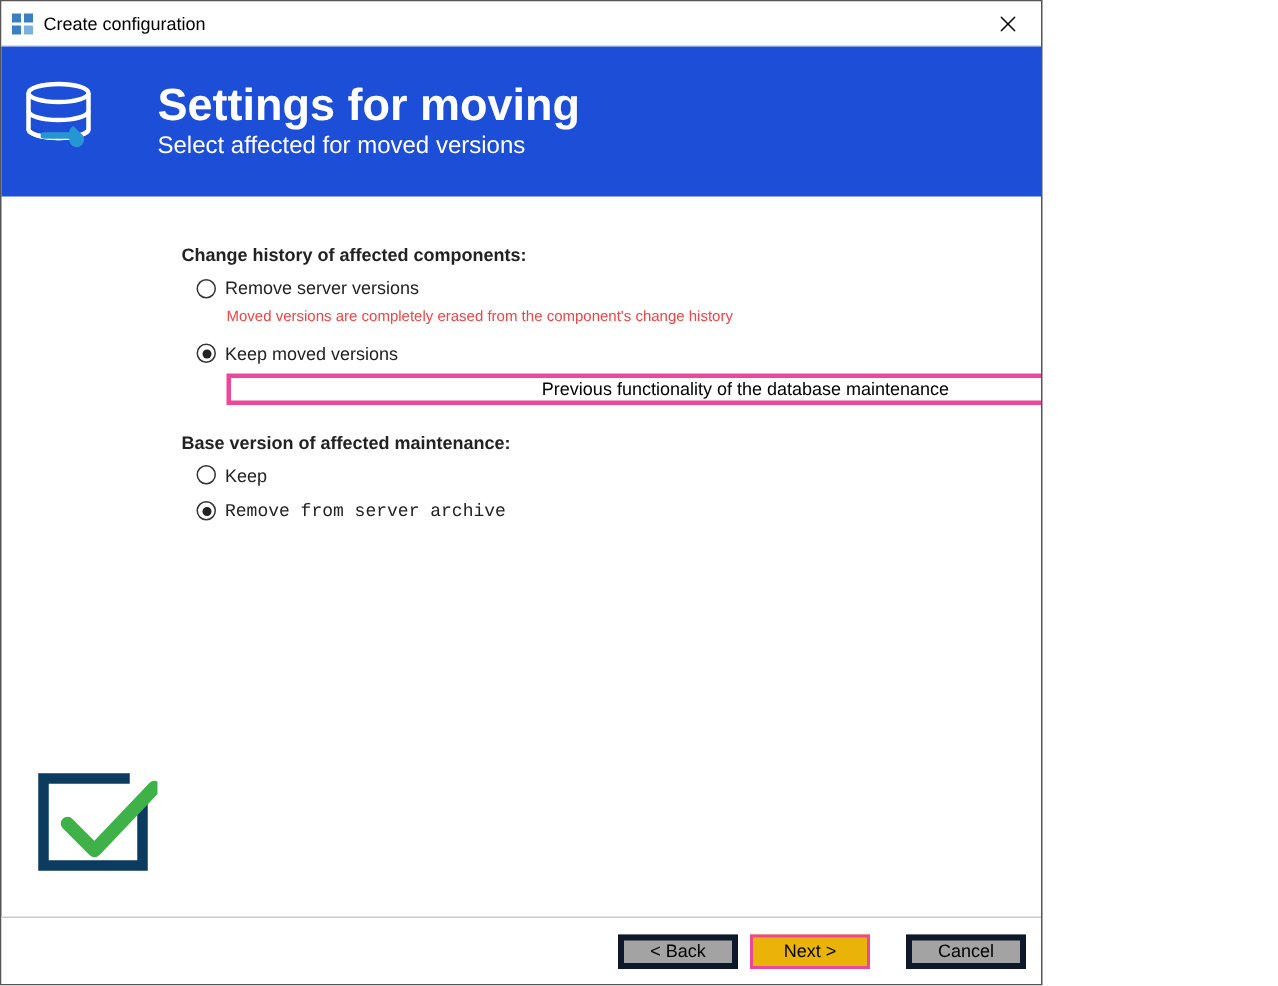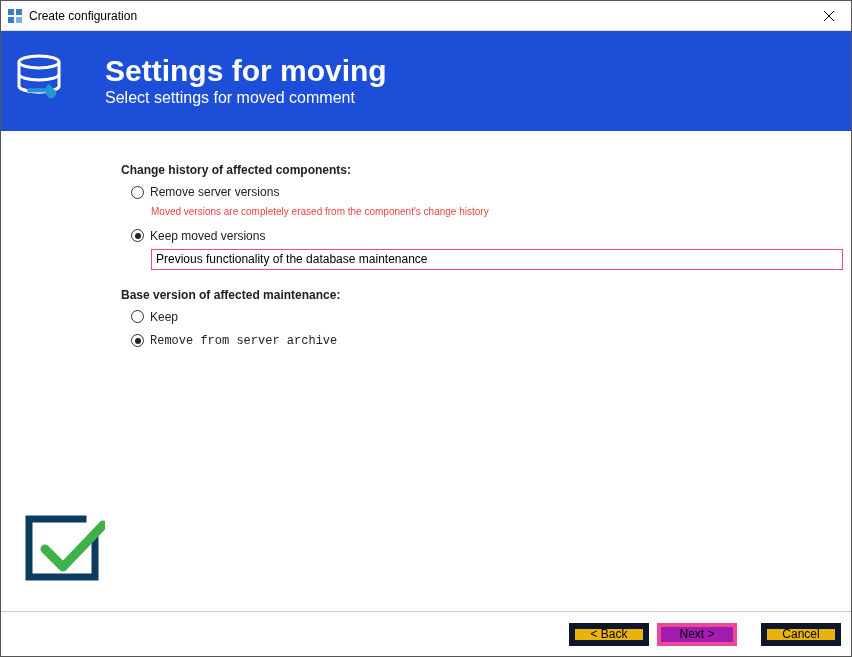--- a/index.html
+++ b/index.html
@@ -1,18 +1,18 @@
 <!DOCTYPE html>
 <html><head>
 <meta charset="utf-8">
 <style>
   * { box-sizing: border-box; }
   html, body { margin: 0; padding: 0; font-family: 'Segoe UI', Tahoma, sans-serif; font-size: 12px; color: #222; }
   .window {
-    width: 852px; height: 657px; border: 1px solid #555;
+    width: 695px; height: 657px; border: 1px solid #555;
     background: #fff; display: flex; flex-direction: column;
     position: relative;
   }
   .titlebar {
     height: 30px; display: flex; align-items: center;
     padding: 0 0 0 6px; background: #fff;
     border-bottom: 1px solid #ddd;
   }
   .titlebar .app-icon {
     width: 16px; height: 16px; margin-right: 6px;
@@ -46,40 +46,41 @@
     margin-right: 6px; display: inline-flex; align-items: center; justify-content: center;
     background: #fff; cursor: pointer;
   }
   .radio.checked::after {
     content: ""; width: 6px; height: 6px; background: #222; border-radius: 50%;
   }
   .radio-label { font-size: 12px; cursor: pointer; }
   .desc { font-size: 10px; color: #ef4444; margin: 6px 0 10px 30px; line-height: 1.35; }
   .input-wrap { margin: 6px 0 18px 30px; }
   .text-input {
-    width: 692px; height: 21px; border: 1px solid #ec4899;
+    width: 692px; height: 21px; border: 3px solid #ec4899;
     font-size: 12px; padding: 1px 4px; outline: none;
     font-family: inherit;
+    text-align: center;
   }
   .check-graphic {
     position: absolute; left: 18px; bottom: 20px;
     width: 86px; height: 86px;
   }
   .footer {
     height: 45px; border-top: 1px solid #ccc;
     display: flex; align-items: center; justify-content: flex-end;
     padding: 0 10px; gap: 8px; background: #fff;
   }
   .btn {
     min-width: 80px; height: 23px; padding: 0 12px;
-    border: 6px solid #0f172a; background: #eab308;
+    border: 4px solid #0f172a; background: #a3a3a3;
     font-size: 12px; cursor: pointer; font-family: inherit;
     display: inline-flex; align-items: center; justify-content: center;
   }
-  .btn.primary { border: 4px solid #ec4899; background: #a21caf; }
+  .btn.primary { border: 2px solid #ec4899; background: #eab308; }
   .btn-gap { width: 8px; }
 </style>
 </head>
 <body>
 
 <div class="window">
 
   <div class="titlebar">
     <span class="app-icon">
       <svg width="16" height="16" viewBox="0 0 16 16">
@@ -105,21 +106,21 @@
         <path d="M4 12 v24 a20 6 0 0 0 40 0 v-24" fill="none" stroke="#fff" stroke-width="3"></path>
         <path d="M4 24 a20 6 0 0 0 40 0" fill="none" stroke="#fff" stroke-width="3"></path>
         <path d="M4 36 a20 6 0 0 0 40 0" fill="none" stroke="#fff" stroke-width="3"></path>
         <g transform="translate(34,34) rotate(45)">
           <path d="M0 0 h7 a5 5 0 1 1 -3 8 l-12 12 a2 2 0 0 1 -3 -3 l12 -12 a5 5 0 0 1 -1 -5 z" fill="#2596d1"></path>
         </g>
       </svg>
     </div>
     <div class="banner-text">
       <div class="banner-title">Settings for moving</div>
-      <div class="banner-subtitle">Select settings for moved comment</div>
+      <div class="banner-subtitle">Select affected for moved versions</div>
     </div>
   </div>
 
   <div class="content">
 
     <div class="section-title">Change history of affected components:</div>
 
     <div class="radio-row">
       <span class="radio"></span>
       <span class="radio-label">Remove server versions</span>

